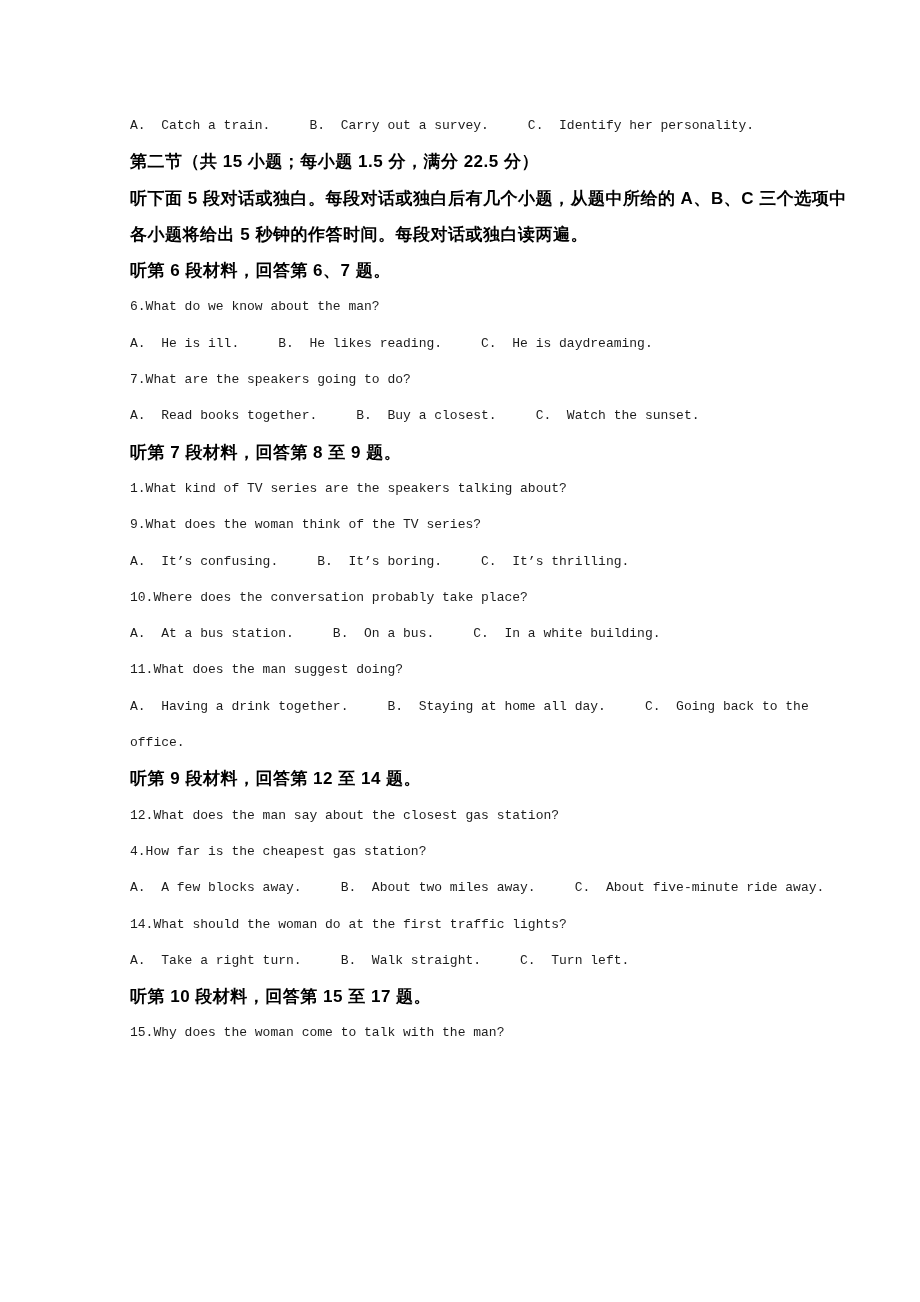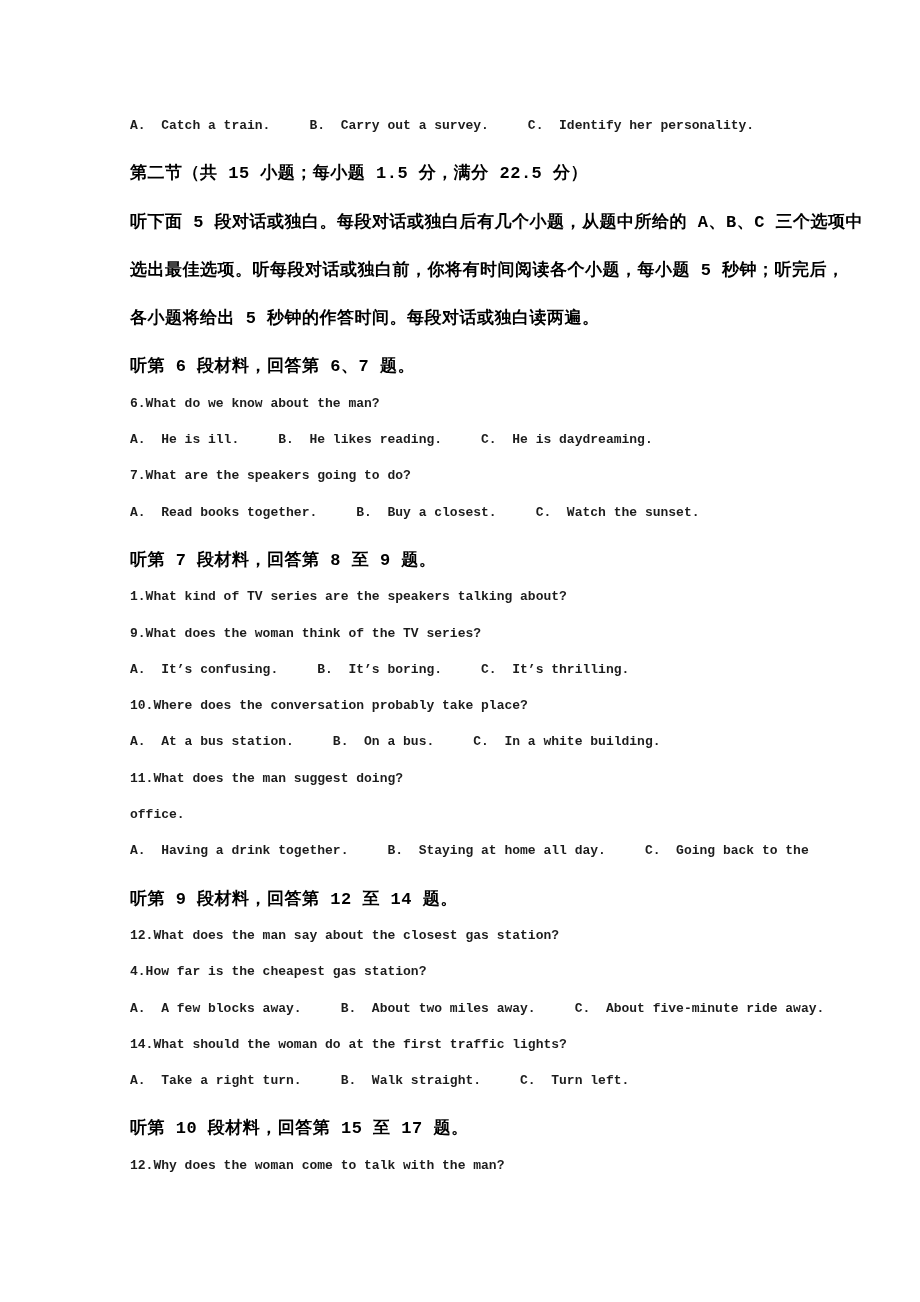--- a/index.html
+++ b/index.html
@@ -22,58 +22,56 @@
   }
   .line {
     white-space: pre;
     height: 36.3px;
     line-height: 36.3px;
     color: #000000;
   }
   .en {
     font-family: "Liberation Mono", "DejaVu Sans Mono", monospace;
     font-size: 13px;
-    font-weight: 700;
+    font-weight: 400;
     color: #1c1c1c;
   }
   .cn {
-    font-family: Liberation Mono, monospace;
+    font-family: Liberation Sans, sans-serif;
     font-size: 17px;
     font-weight: 700;
     color: #000000;
     letter-spacing: 0.5px;
-    margin-top: 12px;
   }
 </style>
 </head>
 <body>
 
 <div class="page">
   <div class="content">
     <div class="line en">A.  Catch a train.     B.  Carry out a survey.     C.  Identify her personality.</div>
     <div class="line cn">第二节（共 15 小题；每小题 1.5 分，满分 22.5 分）</div>
     <div class="line cn">听下面 5 段对话或独白。每段对话或独白后有几个小题，从题中所给的 A、B、C 三个选项中</div>
-    <div class="line cn">选出最佳选项。听每段对话或独白前，你将有时间阅读各个小题，每小题 5 秒钟；听完后，</div>
     <div class="line cn">各小题将给出 5 秒钟的作答时间。每段对话或独白读两遍。</div>
     <div class="line cn">听第 6 段材料，回答第 6、7 题。</div>
     <div class="line en">6.What do we know about the man?</div>
     <div class="line en">A.  He is ill.     B.  He likes reading.     C.  He is daydreaming.</div>
     <div class="line en">7.What are the speakers going to do?</div>
     <div class="line en">A.  Read books together.     B.  Buy a closest.     C.  Watch the sunset.</div>
     <div class="line cn">听第 7 段材料，回答第 8 至 9 题。</div>
     <div class="line en">1.What kind of TV series are the speakers talking about?</div>
     <div class="line en">9.What does the woman think of the TV series?</div>
     <div class="line en">A.  It’s confusing.     B.  It’s boring.     C.  It’s thrilling.</div>
     <div class="line en">10.Where does the conversation probably take place?</div>
     <div class="line en">A.  At a bus station.     B.  On a bus.     C.  In a white building.</div>
     <div class="line en">11.What does the man suggest doing?</div>
+    <div class="line en">A.  Having a drink together.     B.  Staying at home all day.     C.  Going back to the</div>
     <div class="line en">office.</div>
-    <div class="line en">A.  Having a drink together.     B.  Staying at home all day.     C.  Going back to the</div>
     <div class="line cn">听第 9 段材料，回答第 12 至 14 题。</div>
     <div class="line en">12.What does the man say about the closest gas station?</div>
     <div class="line en">4.How far is the cheapest gas station?</div>
     <div class="line en">A.  A few blocks away.     B.  About two miles away.     C.  About five-minute ride away.</div>
     <div class="line en">14.What should the woman do at the first traffic lights?</div>
     <div class="line en">A.  Take a right turn.     B.  Walk straight.     C.  Turn left.</div>
     <div class="line cn">听第 10 段材料，回答第 15 至 17 题。</div>
-    <div class="line en">12.Why does the woman come to talk with the man?</div>
+    <div class="line en">15.Why does the woman come to talk with the man?</div>
   </div>
 </div>
 
 </body></html>

